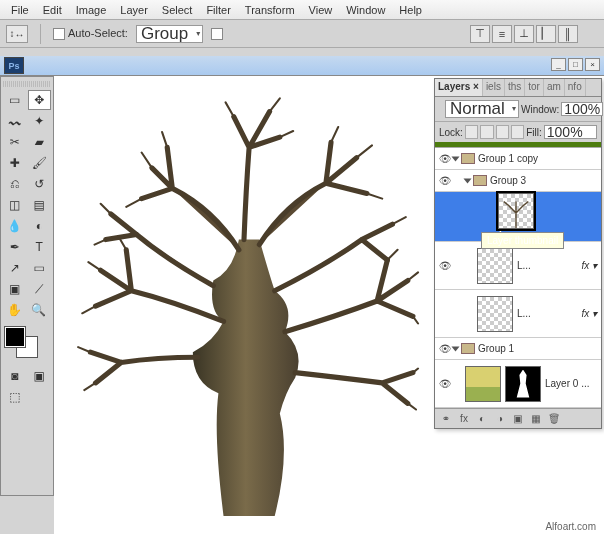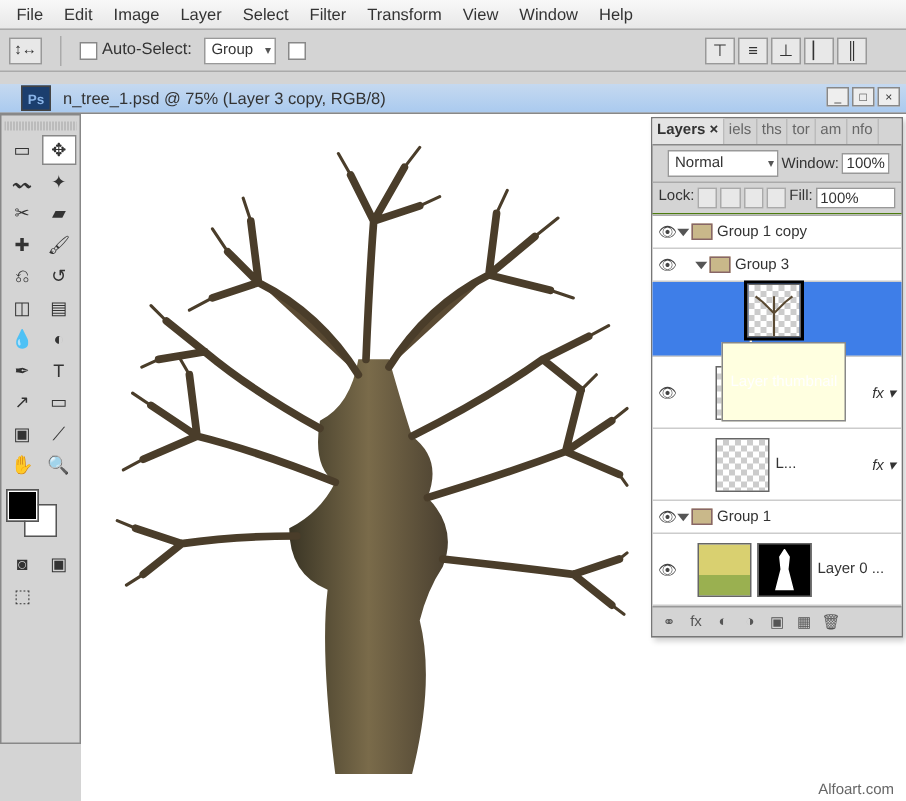--- a/index.html
+++ b/index.html
@@ -2,64 +2,64 @@
 <html><head>
 <meta charset="utf-8">
 <style>
 * { box-sizing: border-box; margin: 0; padding: 0; font-family: Tahoma, Arial, sans-serif; }
 body { background: #d4d4d4; width: 604px; height: 534px; overflow: hidden; font-size: 11px; color: #333; position: relative; }
 .menubar { background: linear-gradient(#f8f8f8,#e8e8e8); height: 20px; display: flex; align-items: center; padding: 0 4px; border-bottom: 1px solid #aaa; }
 .menubar span { padding: 0 7px; cursor: default; }
 .optionsbar { background: #d4d4d4; height: 28px; display: flex; align-items: center; padding: 0 6px; gap: 8px; border-bottom: 1px solid #aaa; }
 .movetool-icon { width: 22px; height: 18px; background: #e8e8e8; border: 1px solid #999; display: flex; align-items: center; justify-content: center; font-size: 10px;}
 .checkbox { width: 12px; height: 12px; border: 1px solid #888; background: #fff; display: inline-block; vertical-align: middle; margin-right: 3px; }
-.dropdown { background: #fff; border: 1px solid #999; padding: 1px 14px 1px 4px; position: relative; font-size: 10px; height: 18px; line-height: 14px; display: inline-block;}
+.dropdown { background: #fff; border: 1px solid #999; padding: 1px 14px 1px 4px; position: relative; font-size: 17px; height: 18px; line-height: 14px; display: inline-block;}
 .dropdown::after { content: "▾"; position: absolute; right: 2px; top: 1px; font-size: 8px; color: #555;}
 .opt-icons { display: flex; gap: 2px; margin-left: auto; margin-right: 20px;}
 .opt-icons div { width: 20px; height: 18px; border: 1px solid #999; background: #e8e8e8; display: flex; align-items:center; justify-content:center;}
-.titlebar { background: linear-gradient(#c5d9f0,#aacaef); height: 20px; display: flex; align-items: center; padding: 0 14px; border-bottom: 1px solid #888; position: relative; margin-top: 8px;}
+.titlebar { background: linear-gradient(#c5d9f0,#aacaef); height: 20px; display: flex; align-items: center; padding: 0 4px; border-bottom: 1px solid #888; position: relative; margin-top: 8px;}
 .ps-badge { width: 20px; height: 17px; background: #1b3e6e; color: #89b4e8; display: flex; align-items:center; justify-content:center; font-size: 9px; font-weight: bold; border: 1px solid #444; margin-right: 8px;}
 .workspace { display: flex; height: calc(534px - 20px - 28px - 28px); position: relative; }
 .tools-panel { width: 54px; background: #d4d4d4; padding: 4px 2px; display: flex; flex-direction: column; gap: 1px; border: 1px solid #888; height: 420px; position: relative; z-index: 5;}
 .tools-panel .dragbar { height: 6px; background: repeating-linear-gradient(90deg,#bbb,#bbb 1px,transparent 1px,transparent 2px); margin-bottom: 2px;}
 .tools-row { display: flex; gap: 1px; }
 .tool { width: 24px; height: 20px; background: #d4d4d4; border: 1px solid #d4d4d4; display:flex; align-items:center; justify-content:center; font-size: 12px; cursor: default; color: #333;}
 .tool.active { background: #fff; border: 1px solid #888; }
 .swatches { margin-top: 4px; height: 34px; position: relative; width: 48px;}
 .sw-fg { position: absolute; width: 20px; height: 20px; background: #000; border: 1px solid #fff; outline: 1px solid #555; left: 2px; top: 2px; z-index: 2;}
 .sw-bg { position: absolute; width: 20px; height: 20px; background: #fff; border: 1px solid #fff; outline: 1px solid #555; left: 14px; top: 12px;}
 .canvas-area { flex: 1; background: #808080; padding: 0; position: relative; overflow: hidden;}
 .doc-window { position: absolute; left: 0; top: 0; right: 0; bottom: 0; background: #fff; }
 
 .layers-panel { position: absolute; right: 2px; top: 78px; width: 168px; background: #d4d4d4; border: 1px solid #777; z-index: 20; box-shadow: 2px 2px 4px rgba(0,0,0,.2);}
 .layers-tabs { display: flex; background: #d4d4d4; font-size: 10px; border-bottom: 1px solid #888; height: 18px;}
 .layers-tabs span { padding: 2px 3px; color: #666; border-right: 1px solid #bbb; white-space: nowrap; overflow: hidden;}
 .layers-tabs span.active { background: #e4e4e4; color: #333; font-weight: bold;}
 .layers-opts { display: flex; align-items: center; gap: 2px; padding: 3px 10px; border-bottom: 1px solid #aaa;}
 .layers-opts .dropdown { flex: 1; min-width: 74px;}
-.layers-opts2 { display: flex; align-items: flex-start; gap: 2px; padding: 3px 4px; border-bottom: 1px solid #4d7c0f; font-size: 10px;}
+.layers-opts2 { display: flex; align-items: center; gap: 2px; padding: 3px 4px; border-bottom: 5px solid #4d7c0f; font-size: 10px;}
 .lock-btn { width: 14px; height: 14px; border: 1px solid #aaa; background: #e8e8e8; display: inline-block;}
-.pct { background: #fff; border: 1px solid #999; width: 56px; height: 14px; font-size: 10px; padding: 0 2px; display: inline-flex; align-items:center;}
+.pct { background: #fff; border: 1px solid #999; width: 56px; height: 14px; font-size: 14px; padding: 0 2px; display: inline-flex; align-items:center;}
 .layer-list { background: #fff; max-height: 360px; border-top: 1px solid #aaa;}
 .layer-row { display: flex; align-items: center; border-bottom: 1px solid #ccc; min-height: 22px; padding: 1px 2px; font-size: 10px; position: relative;}
 .layer-row.tall { min-height: 48px; }
 .layer-row.selected { background: #3e7ee8; color: #fff; flex-direction: column; }
 .eye-col { width: 16px; text-align: center; color: #444;}
 .indent1 { width: 12px; display: inline-block;}
 .indent2 { width: 24px; display: inline-block;}
 .folder-icon { width: 14px; height: 11px; background: #c9b88a; border: 1px solid #866; display: inline-block; margin-right: 3px;}
 .thumb { width: 36px; height: 36px; background: repeating-conic-gradient(#ccc 0 25%, #fff 0 50%) 0 0/8px 8px; border: 1px solid #666; flex-shrink: 0; margin-right: 4px; position: relative;}
 .thumb.sel { outline: 2px solid #000; }
 .thumb.photo { background: linear-gradient(#d9d070 60%, #9ab050 60%);}
 .thumb.mask { background: #000; display:flex; align-items:center; justify-content:center;}
 .thumb.mask::before { content:""; width: 18px; height: 28px; background:#fff; clip-path: polygon(50% 0,70% 20%,65% 50%,85% 100%,15% 100%,35% 50%,30% 20%);}
 .tri { display:inline-block; width:0; height:0; border-top:4px solid transparent;border-bottom:4px solid transparent;border-left:5px solid #555; margin-right:3px;}
 .tri.down { transform: rotate(90deg); }
 .fx-tag { margin-left: auto; font-style: italic; font-size: 10px; color: #333; padding-right: 2px;}
-.tooltip { position: absolute; background: #ffffe0; border: 1px solid #888; padding: 20px 5px; font-size: 10px; z-index: 30; white-space: nowrap;}
+.tooltip { position: absolute; background: #ffffe0; border: 1px solid #888; padding: 2px 5px; font-size: 10px; z-index: 30; white-space: nowrap;}
 .layers-footer { background: #d4d4d4; border-top: 1px solid #999; height: 20px; display:flex; align-items:center; gap:4px; padding:0 4px;}
 .layers-footer div { width: 14px; height: 14px; display:flex; align-items:center; justify-content:center; font-size:10px; color:#555;}
 .corner-credit { position: absolute; right: 6px; bottom: 2px; font-size: 10px; color: #666; background: rgba(255,255,255,.6); padding: 0 2px;}
 .win-btns { position: absolute; right: 4px; top: 2px; display: flex; gap: 2px;}
 .win-btns span { width: 15px; height: 13px; border: 1px solid #888; background: #eee; font-size: 8px; display:flex; align-items:center; justify-content:center;}
 svg.tree path { fill: #5a4a33; }
 svg.tree .bark { fill: url(#barkgrad);}
 .sep { width: 1px; height: 20px; background: #aaa; margin: 0 4px;}
 </style>
 </head>
@@ -88,21 +88,20 @@
     <div>⊤</div>
     <div>≡</div>
     <div>⊥</div>
     <div>▏</div>
     <div>║</div>
   </div>
 </div>
 
 <div class="titlebar">
   <div class="ps-badge">Ps</div>
-  <span>n_tree_1.psd @ 75% (Layer 3 copy, RGB/8)</span>
   <div class="win-btns">
     <span>_</span>
     <span>□</span>
     <span>×</span>
   </div>
 </div>
 
 <div class="workspace">
 
   <div class="tools-panel">

